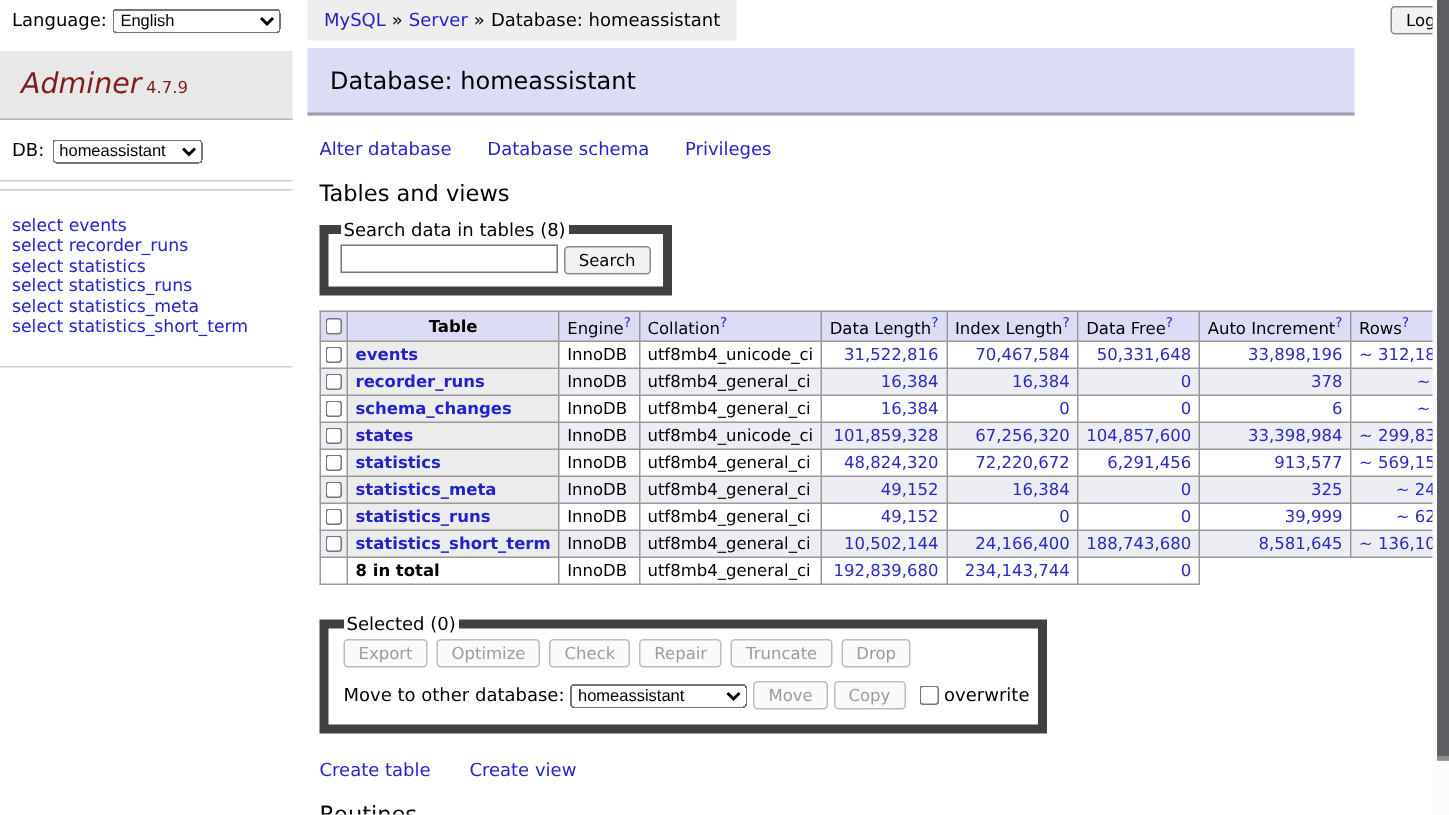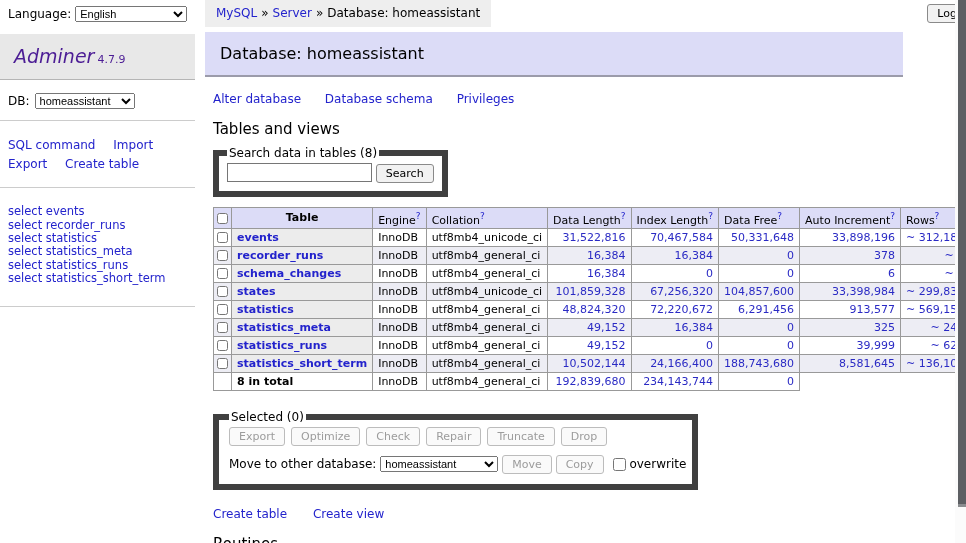--- a/index.html
+++ b/index.html
@@ -11,21 +11,21 @@
     font-size: 12px;
   }
   a { color: #2323cc; text-decoration: none; cursor: pointer; }
 
   
   #sidebar { position: absolute; left: 0; top: 0; width: 195px; height: 543px; background: #fff; }
   .lang-row { padding: 6px 8px 5px 8px; white-space: nowrap; }
   .lang-row select { width: 112px; margin-left: 4px; font-size: 11px; }
   #brand-bar {
     margin-top: 7px; background: #e8e8e8; border-bottom: 1px solid #b5b5b5;
-    padding: 11px 14px 12px 14px; color: #4c1d95;
+    padding: 11px 14px 12px 14px; color: #7f1d1d;
   }
   #brand-bar .brand { font-style: italic; font-size: 19px; }
   #brand-bar .ver { font-size: 11px; margin-left: 3px; }
   .db-row { padding: 13px 8px 6px 8px; white-space: nowrap; }
   .db-row select { width: 100px; margin-left: 5px; font-size: 11px; }
   #sidebar hr { border: none; border-top: 1px solid #ccc; margin: 5px 0; }
   .cmd-links { padding: 3px 8px 2px 8px; line-height: 1.55; }
   .cmd-links a { margin-right: 14px; }
   .tbl-links { padding: 5px 8px 8px 8px; }
   .tbl-links a { display: block; line-height: 13.4px; font-size: 11.5px; }
@@ -99,28 +99,27 @@
   <div class="lang-row">
     <span>Language:</span><select><option>English</option></select>
   </div>
   <div id="brand-bar">
     <span class="brand">Adminer</span><span class="ver">4.7.9</span>
   </div>
   <div class="db-row">
     <span>DB:</span><select><option>homeassistant</option></select>
   </div>
   <hr>
-  <p class="cmd-links"><a>SQL command</a> <a>Import</a> <a>Export</a> <a>Create table</a> </p>
   <hr>
   <p class="tbl-links">
       <a>select events</a> 
       <a>select recorder_runs</a> 
       <a>select statistics</a> 
+      <a>select statistics_runs</a> 
       <a>select statistics_meta</a> 
-      <a>select statistics_runs</a> 
       <a>select statistics_short_term</a> 
     </p>
   <hr>
 </div>
 
 <div id="main">
   <div id="breadcrumb">
     <a>MySQL</a><span class="sep">»</span><a>Server</a><span class="sep">»</span><span>Database: homeassistant</span>
   </div>
   <button id="logout-btn">Logout</button>

